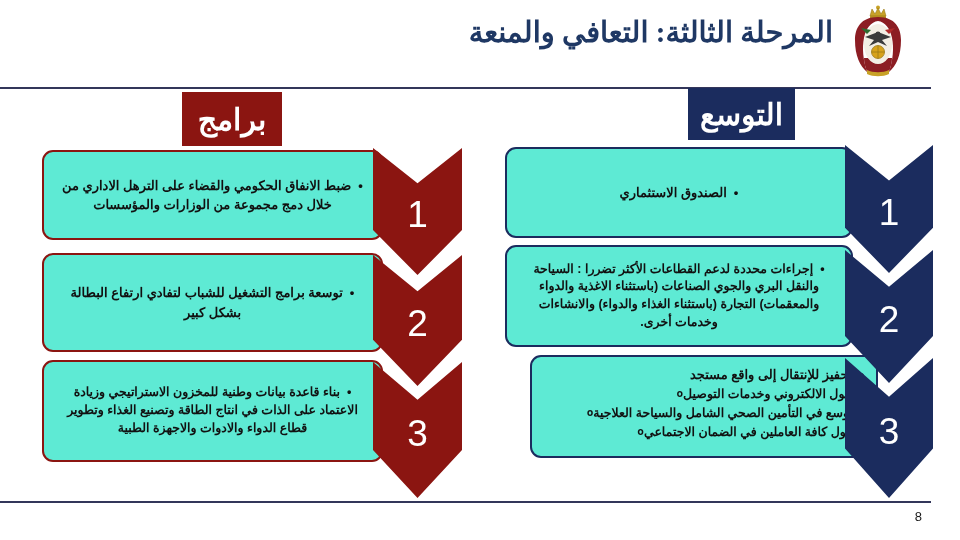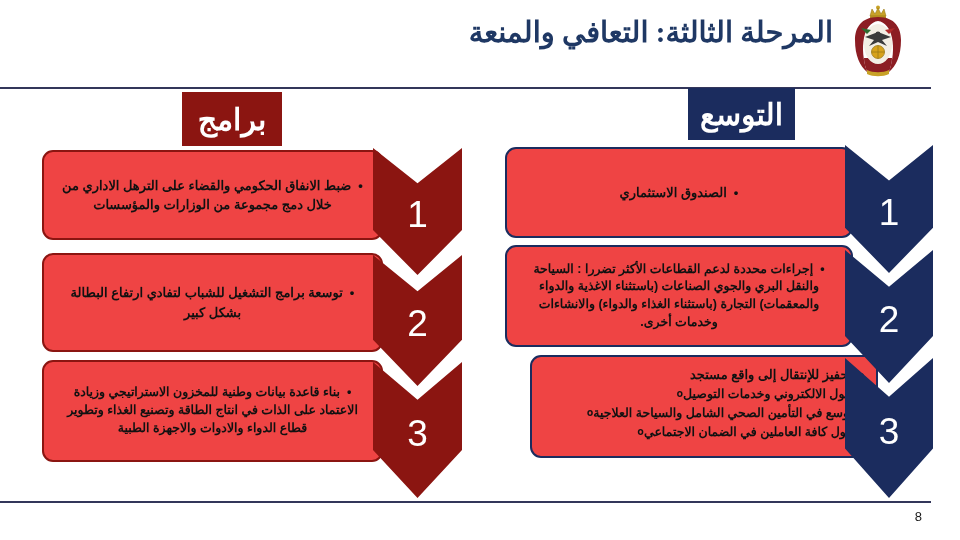--- a/index.html
+++ b/index.html
@@ -25,21 +25,21 @@
   .col-header{
     position:absolute;color:#ffffff;font-family:"Liberation Serif", serif;
     font-weight:bold;display:flex;align-items:center;justify-content:center;
     direction:rtl;z-index:3;
   }
   .col-header.navy{background:var(--navy);left:688px;top:88px;width:107px;height:52px;font-size:30px;}
   .col-header.maroon{background:var(--maroon);left:182px;top:92px;width:100px;height:54px;font-size:30px;}
 
   
   .card{
-    position:absolute;background:#ef4444;border-radius:11px;z-index:1;
+    position:absolute;background:#5eead4;border-radius:11px;z-index:1;
     display:flex;flex-direction:column;justify-content:center;
     padding:6px 14px;color:var(--ink);font-weight:bold;
   }
   .card.navy-b{border:2px solid var(--navy);}
   .card.maroon-b{border:2px solid var(--maroon);}
   .bline{direction:rtl;text-align:center;font-size:13px;line-height:1.5;}
   .bline .mk{margin-left:7px;}
   .card.dense .bline{font-size:12.5px;line-height:1.42;}
   .card.listy{justify-content:flex-start;padding-top:8px;padding-left:10px;padding-right:12px;margin-left:25px;}
   .card.listy .bline.right{text-align:right;font-size:13px;}

